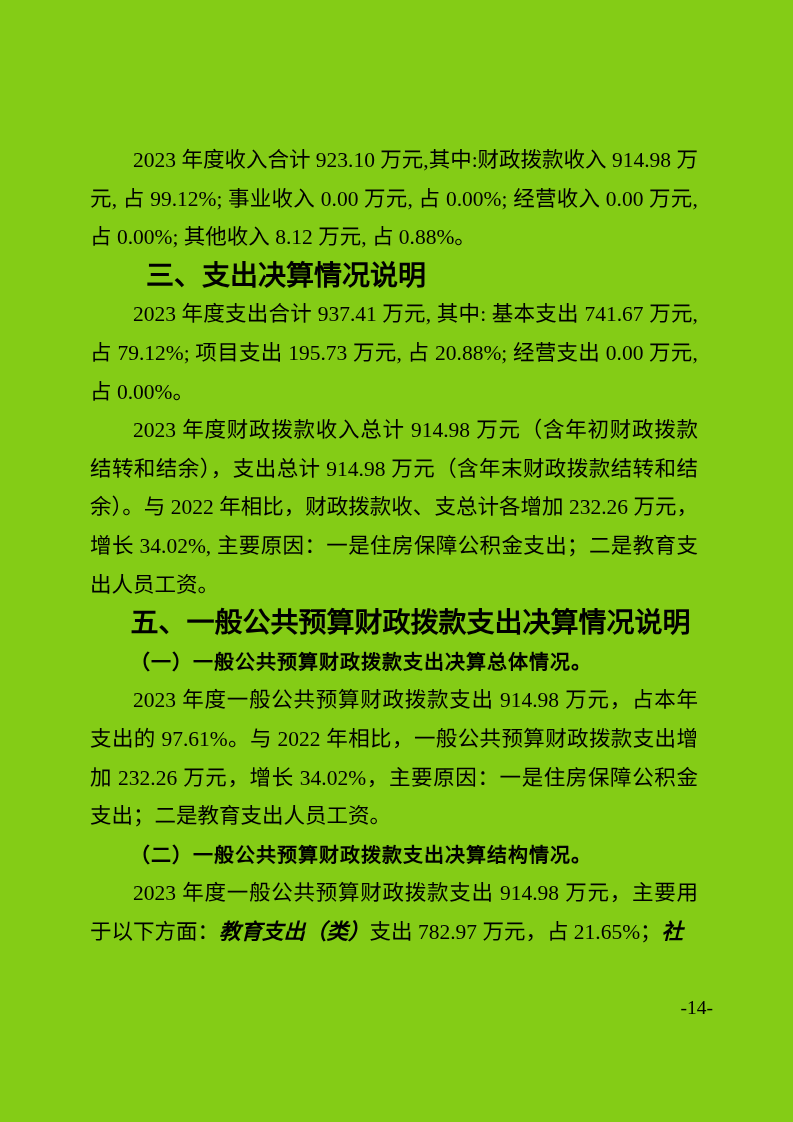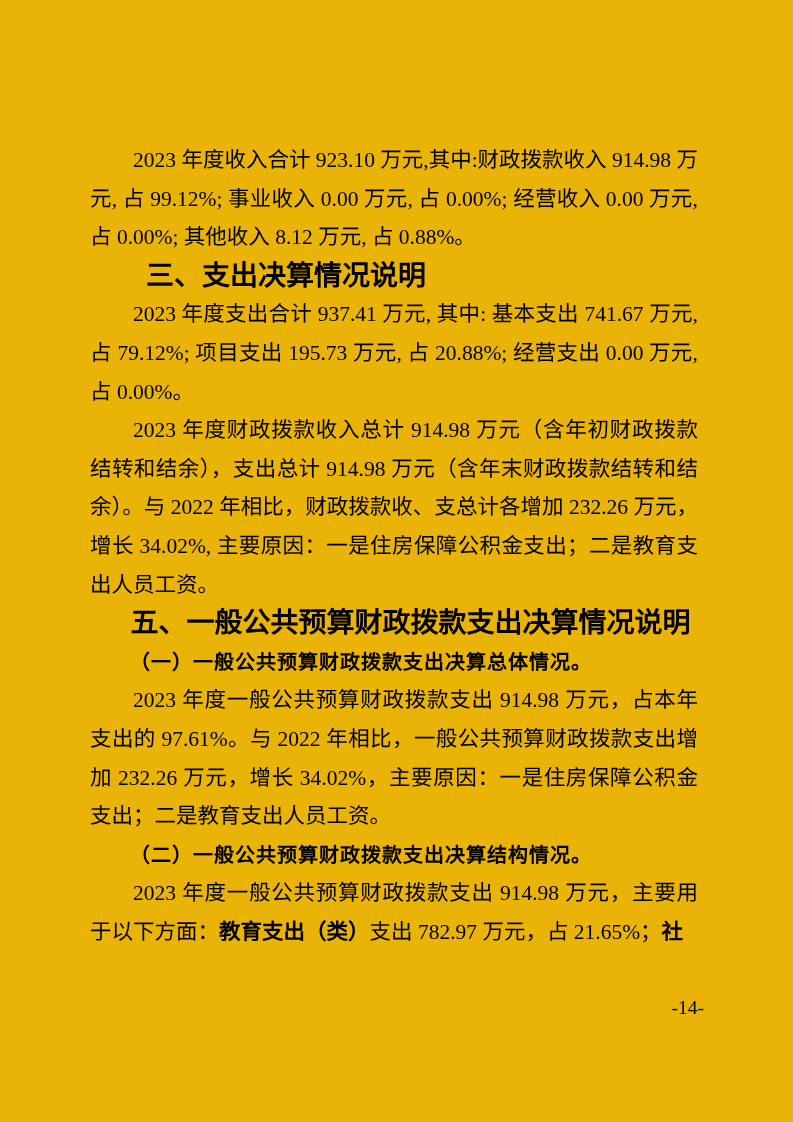--- a/index.html
+++ b/index.html
@@ -7,21 +7,21 @@
   body {
     position: relative;
     background: #ffffff;
     color: #000000;
     font-family: "Liberation Serif", "DejaVu Serif", serif;
     overflow: hidden;
   }
   .page {
     position: absolute;
     inset: 0;
-    background: #eab308;
+    background: #84cc16;
   }
   .content {
     position: absolute;
     left: 90px;
     top: 141px;
     width: 608px;
     font-size: 21.5px;
     line-height: 38.6px;
     text-align: justify;
     text-justify: inter-ideograph;
@@ -45,25 +45,25 @@
   h3.sub-heading {
     font-family: "Liberation Serif", "DejaVu Serif", serif;
     font-weight: 700;
     font-size: 20px;
     line-height: 38.6px;
     text-indent: 2em;
     text-align: left;
     letter-spacing: 1px;
     margin: 0;
   }
-  .bold-run { font-weight: 700; }
+  .bold-run { font-weight: 700; font-style: italic; }
   .page-number {
     position: absolute;
     top: 995px;
-    left: 4px;
+    left: 13px;
     width: 700px;
     text-align: right;
     font-size: 19.5px;
     line-height: 26px;
     font-family: "Liberation Serif", "DejaVu Serif", serif;
     color: #000000;
     padding-left: 36px;
   }
 </style>
 </head>

